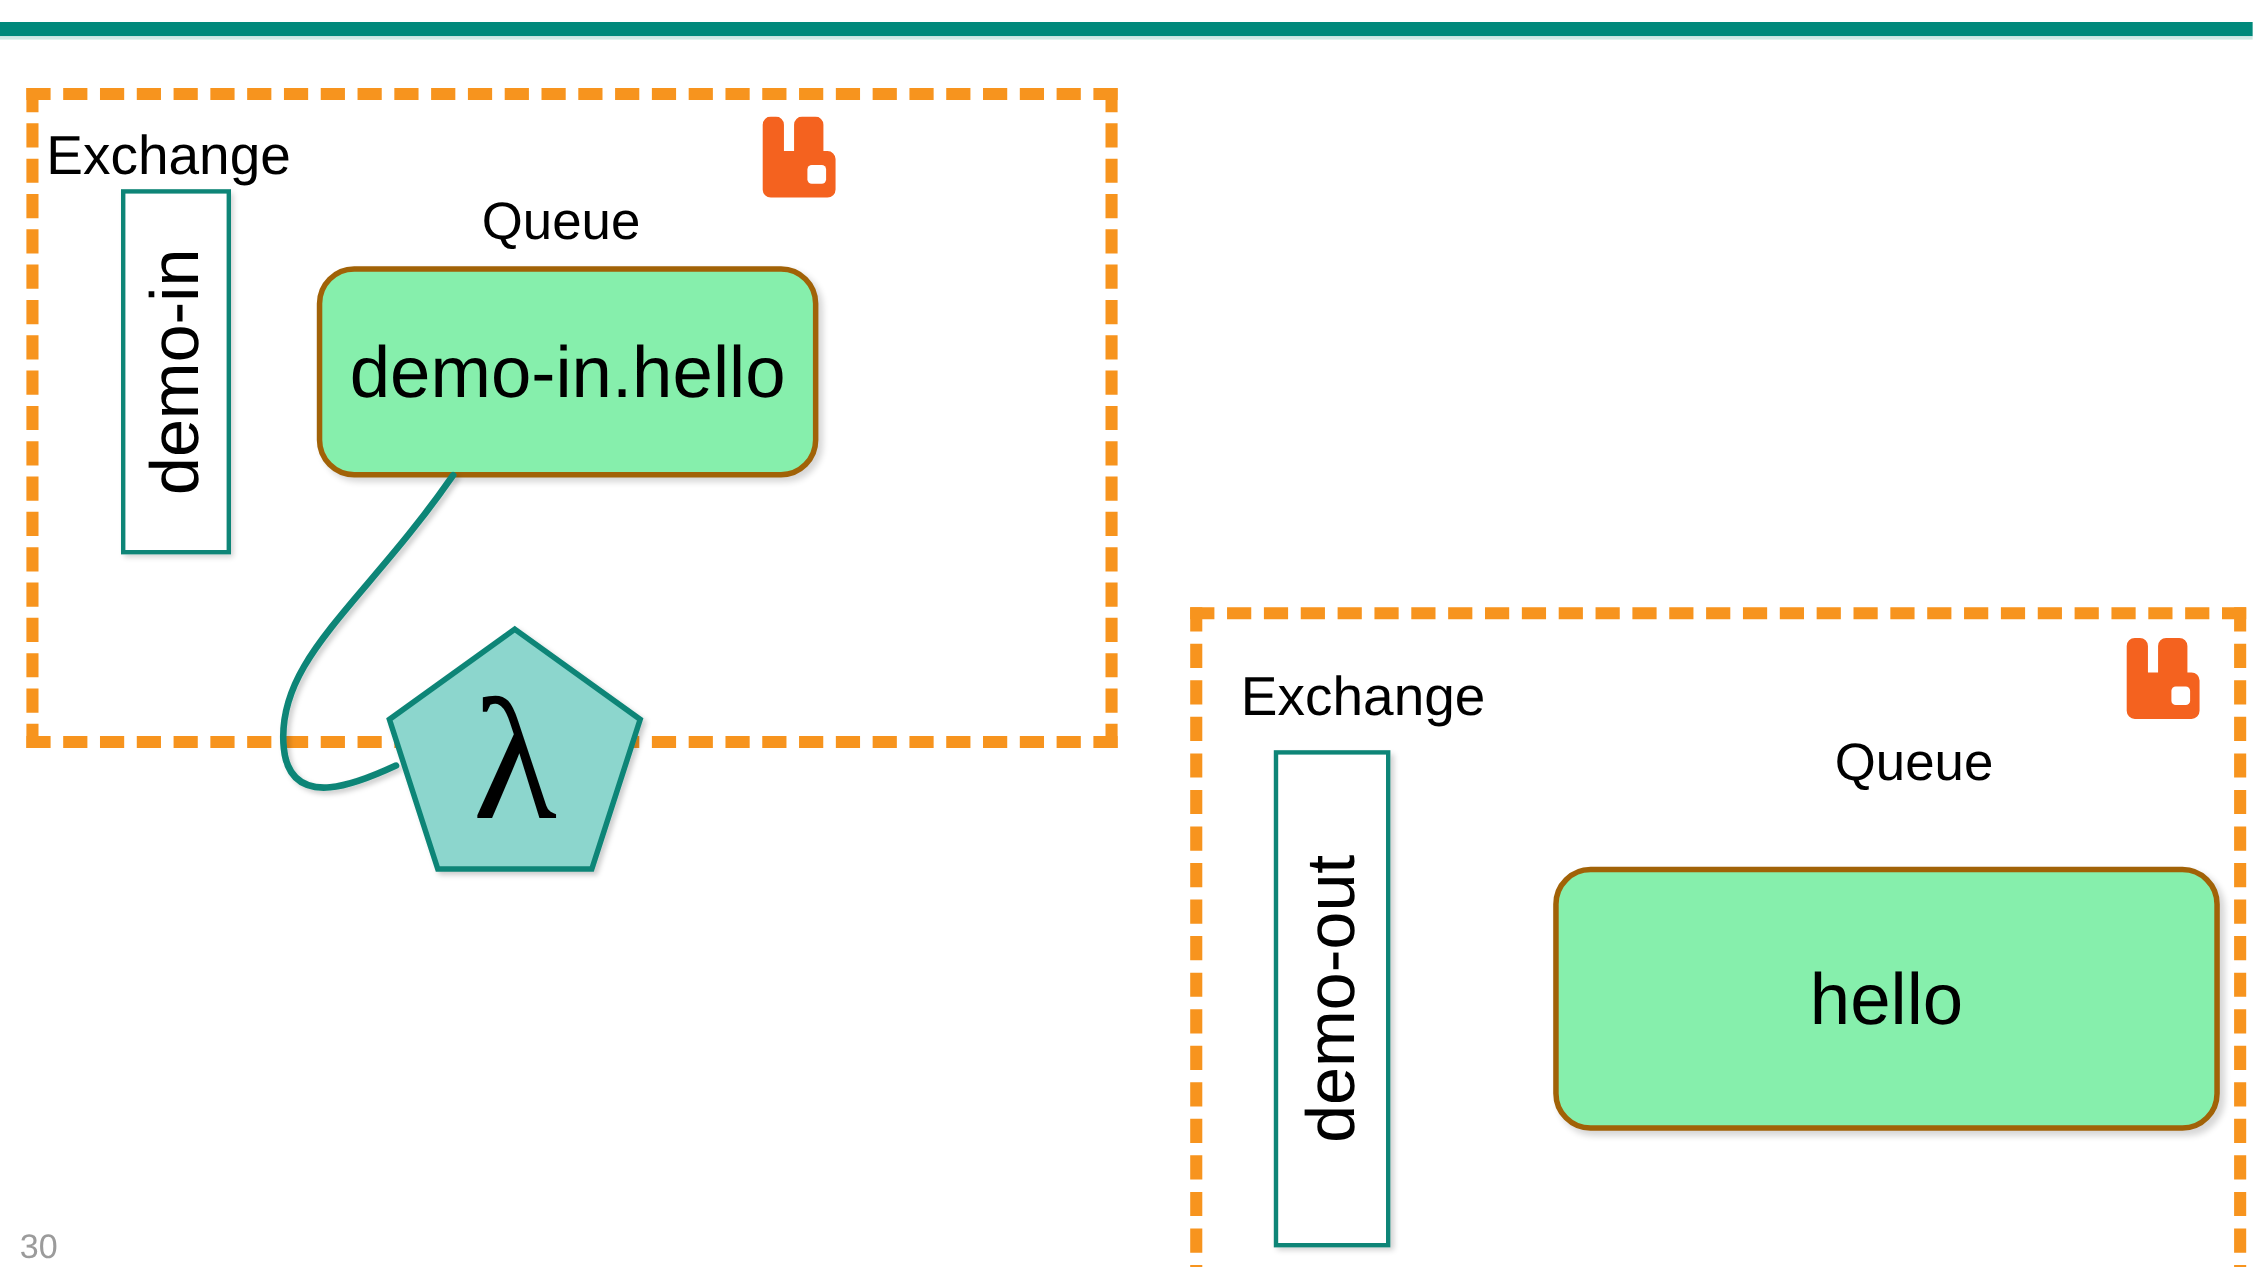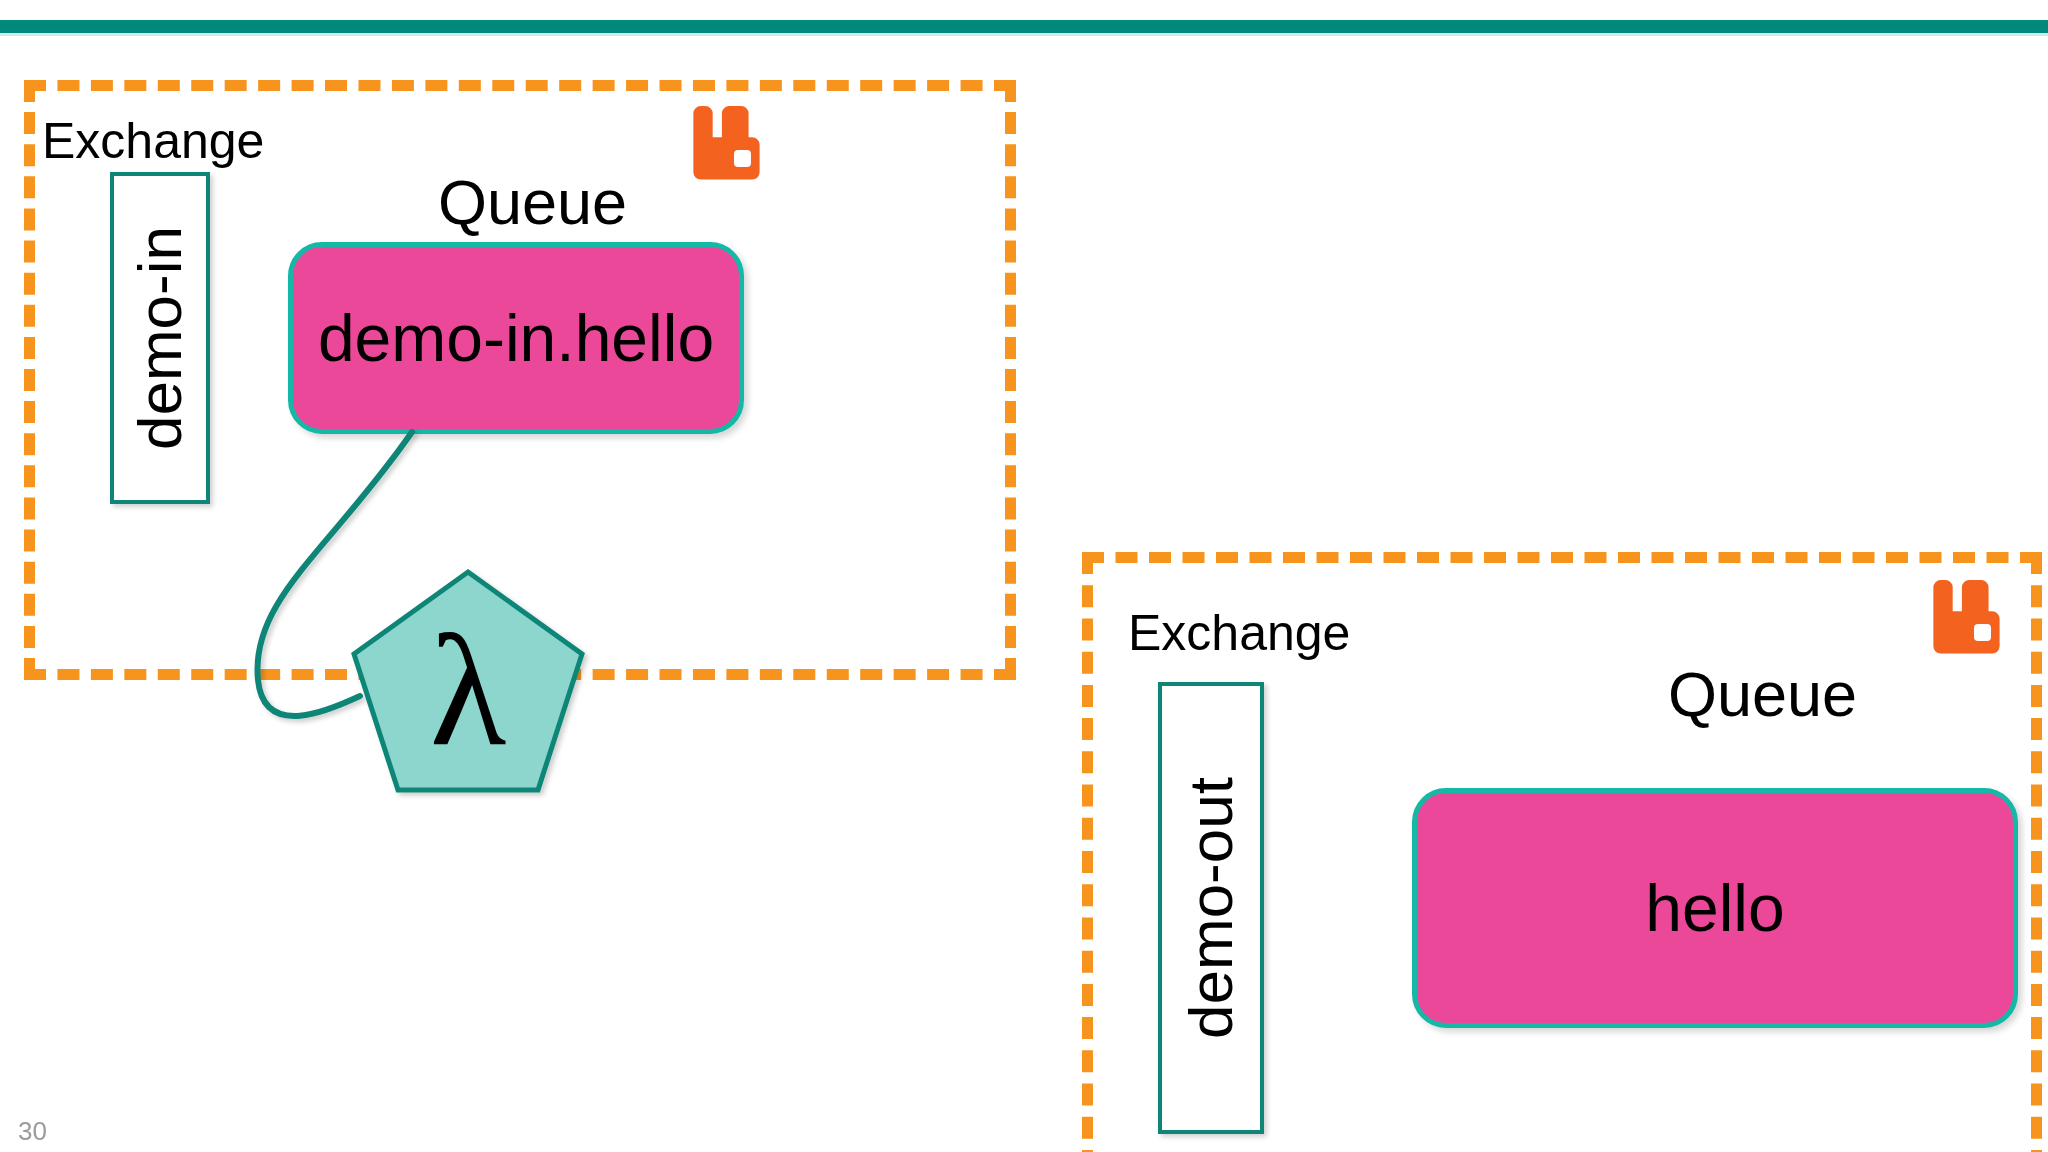--- a/index.html
+++ b/index.html
@@ -29,62 +29,62 @@
   }
   #group-left{left:24px;top:60px;width:992px;height:600px;}
   #group-right{left:1082px;top:532px;width:960px;height:620px;}
 
   
   .lbl{
     position:absolute;color:#000000;white-space:nowrap;
     font-weight:400;
   }
   .lbl-exchange{font-size:50px;line-height:50px;}
-  .lbl-queue{font-size:63px;line-height:48px;}
+  .lbl-queue{font-size:48px;line-height:48px;}
 
   
   .exchange-box{
     position:absolute;
     border:4px solid #0E8577;
     background:#FFFFFF;
     box-sizing:border-box;
     box-shadow:3px 3px 5px rgba(0,0,0,.18);
   }
   .exchange-box .vtxt{
     position:absolute;left:50%;top:50%;
     transform:translate(-50%,-50%) rotate(-90deg);
     transform-origin:center center;
     font-size:62px;line-height:62px;color:#000;white-space:nowrap;
   }
 
   
   .queue-box{
     position:absolute;
-    border:5px solid #14b8a6;
+    border:5px solid #a16207;
     border-radius:34px;
-    background:#ec4899;
+    background:#86efac;
     box-sizing:border-box;
     display:flex;align-items:center;justify-content:center;
     box-shadow:4px 4px 6px rgba(0,0,0,.16);
   }
   .queue-box span{font-size:66px;color:#000;line-height:70px;}
 
   
   .rabbit{position:absolute;}
 
   
   .pentagon-wrap{position:absolute;}
 
   
   #wires{position:absolute;left:0;top:0;width:2048px;height:1152px;pointer-events:none;}
 
   
   .pagenum{
     position:absolute;left:18px;top:1096px;
-    font-size:26px;color:#9b9b9b;
+    font-size:31px;color:#9b9b9b;
   }
 
   
   .pivotal{
     position:absolute;left:1830px;top:1072px;
     font-size:56px;font-weight:700;color:#0E8577;
     letter-spacing:-1px;line-height:56px;
   }
   .pivotal .reg{font-size:17px;vertical-align:super;font-weight:400;}
 </style>

